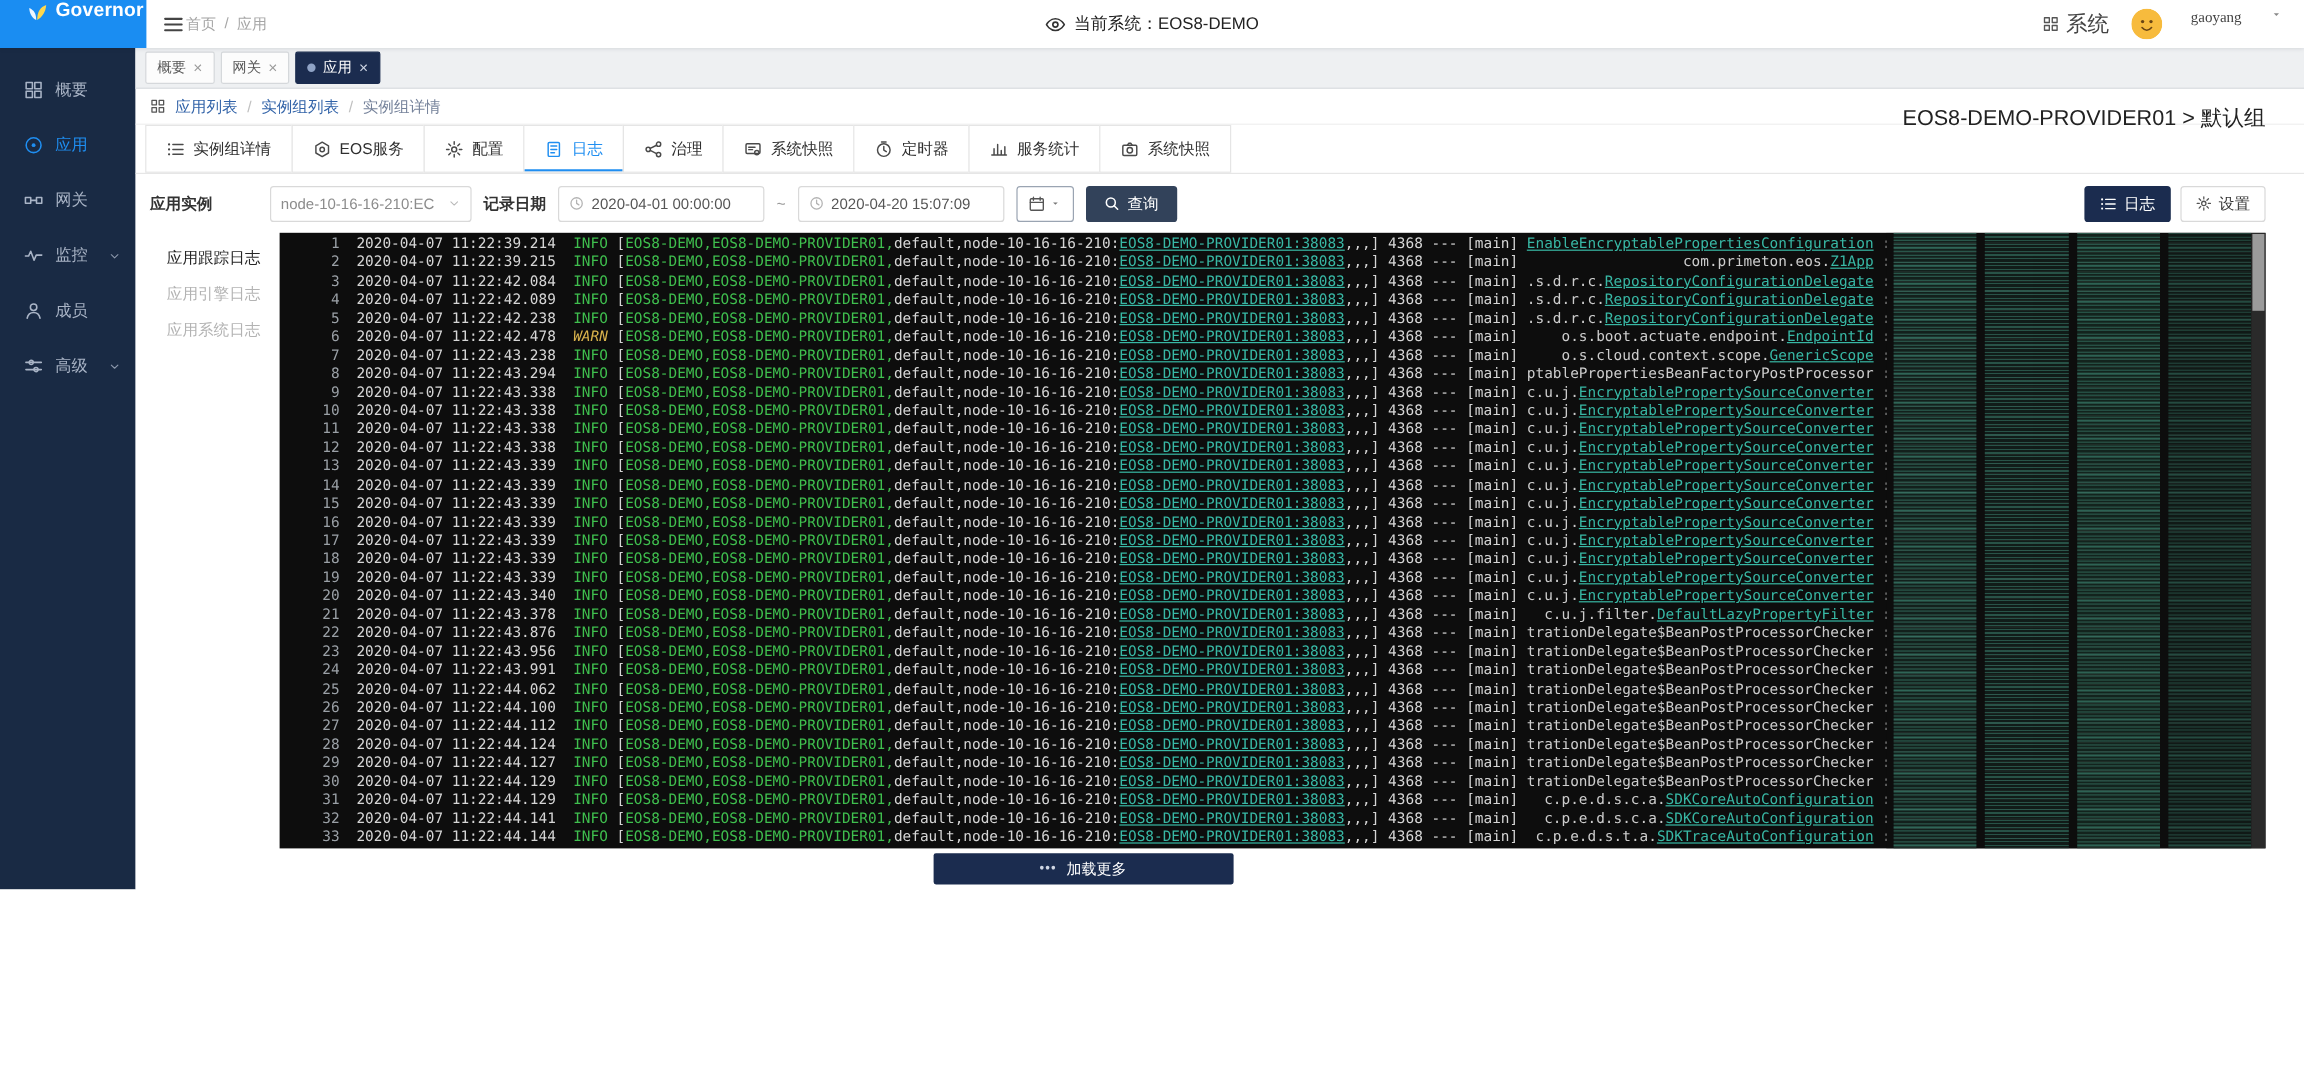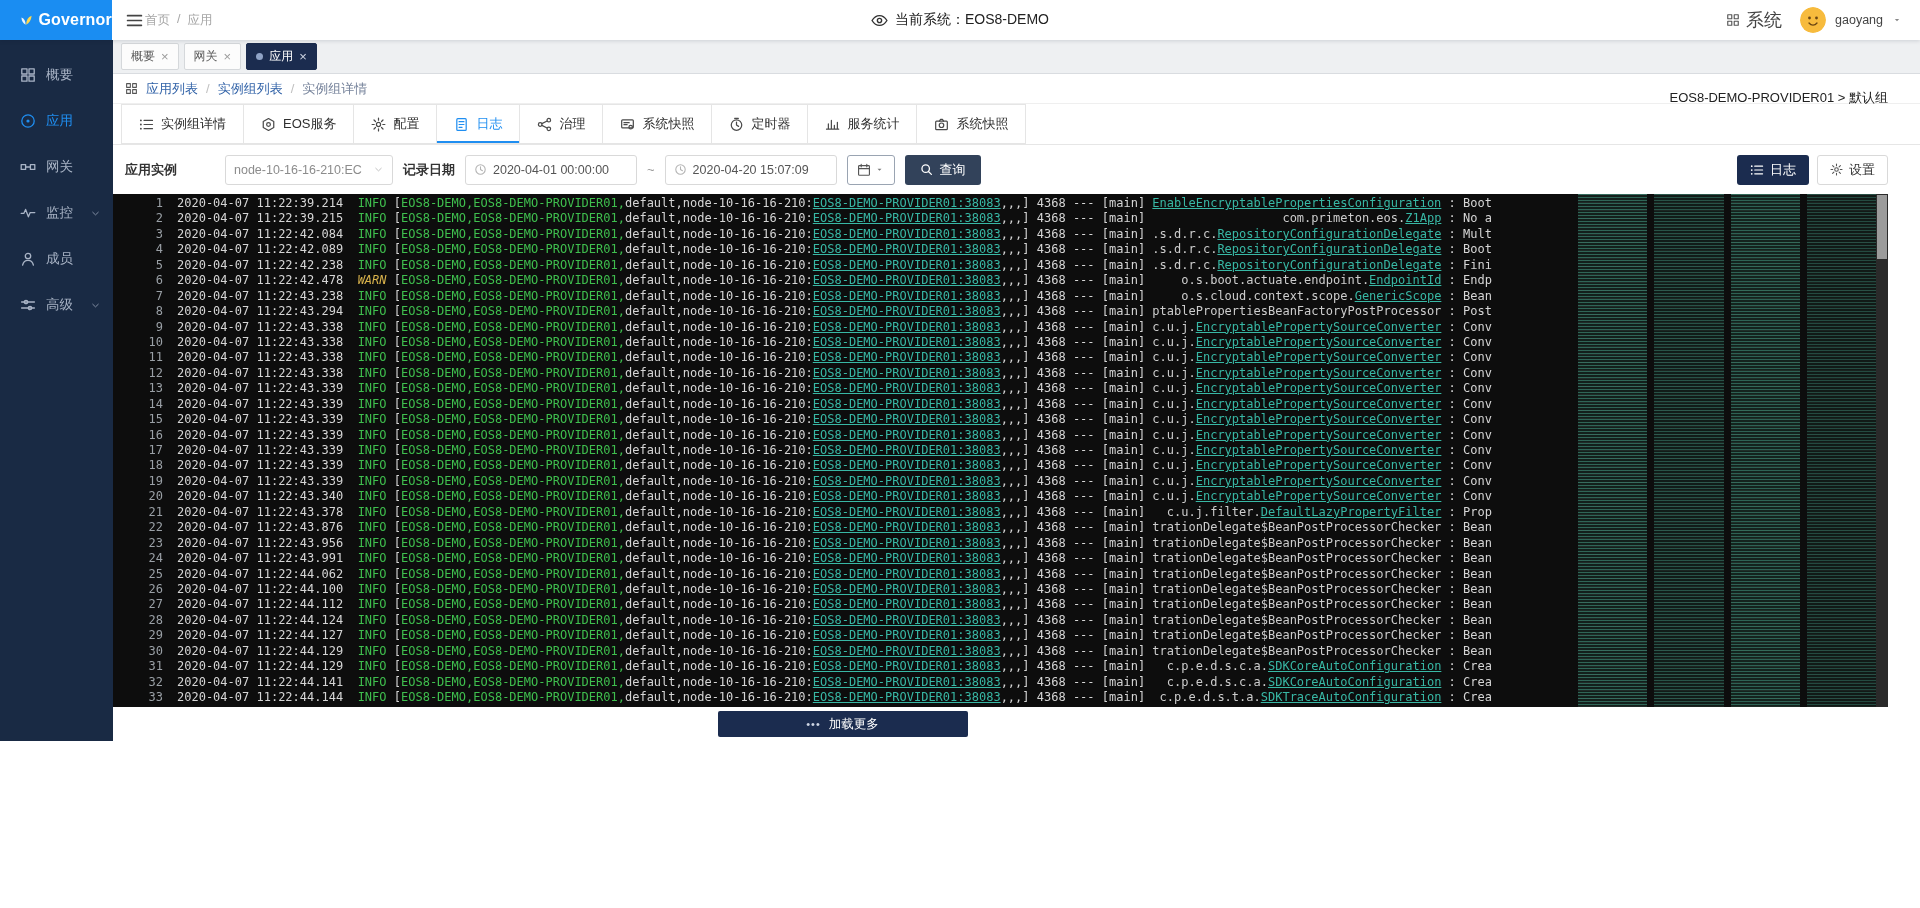--- a/index.html
+++ b/index.html
@@ -4,34 +4,34 @@
 <style>
 :root{--accent-blue:#1f8ef1;--brand-blue:#1a8df2;--navy:#1b2c4f;--slate:#32425a;--log-green:#3fbf4e;--log-teal:#38b8a5;--log-warn:#d9b34c;}
 *{margin:0;padding:0;box-sizing:border-box;}
 html,body{background:#fff;}
 body{width:1920px;height:908px;font-family:"Liberation Sans","DejaVu Sans",sans-serif;font-size:13px;color:#333;overflow:hidden;}
 .icon{display:inline-flex;width:14px;height:14px;flex:none;}
 .icon svg{width:100%;height:100%;display:block;}
 .app{width:100%;height:741px;display:flex;flex-direction:column;background:#fff;}
 
 .topbar{height:40px;flex:none;display:flex;align-items:center;background:#fff;box-shadow:0 1px 4px rgba(0,21,41,.14);position:relative;z-index:10;}
-.logo{width:112px;height:100%;background:var(--brand-blue);display:flex;align-items:center;justify-content:center;gap:5px;cursor:pointer;flex:none;padding-left:19px;}
+.logo{width:122px;height:100%;background:var(--brand-blue);display:flex;align-items:flex-start;justify-content:center;gap:5px;cursor:pointer;flex:none;padding-left:19px;}
 .logo-ico{width:20px;height:20px;display:inline-flex;}
 .logo-ico svg{width:100%;height:100%;}
 .logo-text{color:#fff;font-size:16px;font-weight:bold;letter-spacing:.2px;}
 .tb-burger{margin-left:14px;width:17px;height:17px;color:#444;cursor:pointer;}
 .tb-crumb{margin-left:2px;display:flex;gap:7px;font-size:12.5px;color:#a6a6a6;}
 .tb-crumb-item{cursor:pointer;}
 .tb-crumb-item.current{cursor:default;}
 .tb-center{position:absolute;left:50%;transform:translateX(-50%);display:flex;align-items:center;gap:7px;font-size:14px;color:#222;}
 .tb-eye{width:17px;height:17px;color:#333;}
 .tb-right{margin-left:auto;display:flex;align-items:center;gap:18px;padding-right:18px;}
 .tb-system{display:flex;align-items:center;gap:6px;font-size:18px;color:#444;cursor:pointer;}
 .tb-grid{width:14px;height:14px;color:#555;}
-.tb-user{display:flex;align-items:center;gap:9px;cursor:pointer;}
+.tb-user{display:flex;gap:24px;cursor:pointer;font-family:Liberation Serif, serif;}
 .avatar{width:26px;height:26px;border-radius:50%;overflow:hidden;display:inline-flex;}
 .avatar svg{width:100%;height:100%;}
 .tb-username{font-size:12.5px;color:#444;}
 .tb-caret{width:10px;height:10px;color:#888;}
 
 .body{flex:1;display:flex;min-height:0;}
 .sidebar{width:113px;flex:none;background:#192a44;padding-top:12px;}
 .sb-item{height:46px;display:flex;align-items:center;gap:10px;padding-left:20px;color:#a9b4c6;font-size:13.5px;cursor:pointer;position:relative;}
 .sb-item.active{color:var(--accent-blue);}
 .sb-ico{width:16px;height:16px;}
@@ -44,21 +44,21 @@
 .ws-tab.active{background:var(--navy);border-color:var(--navy);color:#fff;}
 .ws-tab.active .ws-close{color:#cfd6e4;}
 .ws-dot{width:7px;height:7px;border-radius:50%;background:#8fa3c6;flex:none;}
 
 .crumb-row{height:30px;flex:none;display:flex;align-items:center;gap:8px;padding:0 32px 0 12px;border-bottom:1px solid #efefef;}
 .crumb-grid{width:13px;height:13px;color:#555;cursor:pointer;}
 .crumb-items{display:flex;align-items:center;gap:8px;font-size:13px;}
 .crumb-link{color:#3263a8;cursor:pointer;}
 .crumb-sep{color:#c0c0c0;}
 .crumb-cur{color:#76839b;}
-.crumb-right{margin-left:auto;font-size:13px;color:#222;margin-top:19px;}
+.crumb-right{margin-left:auto;font-size:18px;color:#222;margin-top:19px;}
 
 .detail-tabs{height:41px;flex:none;display:flex;align-items:stretch;padding-left:8px;border-bottom:1px solid #e6e6e6;}
 .d-tab{display:inline-flex;align-items:center;gap:7px;padding:0 17px;border:1px solid #e5e5e5;margin-left:-1px;font-size:13px;color:#2f2f2f;cursor:pointer;background:#fff;}
 .d-tab:first-child{margin-left:0;}
 .d-tab .icon{color:#4a4a4a;width:15px;height:15px;}
 .d-tab.active{color:var(--accent-blue);box-shadow:inset 0 -2px 0 var(--accent-blue);}
 .d-tab.active .icon{color:var(--accent-blue);}
 
 .filter-row{height:49px;flex:none;display:flex;align-items:center;gap:10px;padding:0 32px 0 12px;}
 .f-label{font-weight:bold;font-size:13px;color:#333;}
@@ -430,20 +430,25 @@
                   <circle cx="8" cy="8" r="2.2"></circle>
                   <path d="M8 1.2v2.2M8 12.6v2.2M1.2 8h2.2M12.6 8h2.2M3.2 3.2l1.6 1.6M11.2 11.2l1.6 1.6M12.8 3.2l-1.6 1.6M4.8 11.2l-1.6 1.6"></path>
                 </svg>
               </span>
             <span>设置</span>
           </button>
         </div>
       </div>
 
       <div class="content">
+        <aside class="log-menu">
+            <div class="lm-item active">应用跟踪日志</div>
+            <div class="lm-item">应用引擎日志</div>
+            <div class="lm-item">应用系统日志</div>
+          </aside>
         <div class="log-col">
           <div class="log-area">
             <div class="log-lines">
                 <div class="log-line"><span class="ln-num">1</span><span>2020-04-07 11:22:39.214  </span><span class="ln-green">INFO</span><span> [</span><span class="ln-green">EOS8-DEMO,EOS8-DEMO-PROVIDER01,</span><span>default,node-10-16-16-210:</span><span class="ln-teal">EOS8-DEMO-PROVIDER01:38083</span><span>,,,] 4368 --- [main] </span><span class="ln-gray"></span><span class="ln-teal">EnableEncryptablePropertiesConfiguration</span><span> : Boot</span></div>
                 <div class="log-line"><span class="ln-num">2</span><span>2020-04-07 11:22:39.215  </span><span class="ln-green">INFO</span><span> [</span><span class="ln-green">EOS8-DEMO,EOS8-DEMO-PROVIDER01,</span><span>default,node-10-16-16-210:</span><span class="ln-teal">EOS8-DEMO-PROVIDER01:38083</span><span>,,,] 4368 --- [main]                   </span><span class="ln-gray">com.primeton.eos.</span><span class="ln-teal">Z1App</span><span> : No a</span></div>
                 <div class="log-line"><span class="ln-num">3</span><span>2020-04-07 11:22:42.084  </span><span class="ln-green">INFO</span><span> [</span><span class="ln-green">EOS8-DEMO,EOS8-DEMO-PROVIDER01,</span><span>default,node-10-16-16-210:</span><span class="ln-teal">EOS8-DEMO-PROVIDER01:38083</span><span>,,,] 4368 --- [main] </span><span class="ln-gray">.s.d.r.c.</span><span class="ln-teal">RepositoryConfigurationDelegate</span><span> : Mult</span></div>
                 <div class="log-line"><span class="ln-num">4</span><span>2020-04-07 11:22:42.089  </span><span class="ln-green">INFO</span><span> [</span><span class="ln-green">EOS8-DEMO,EOS8-DEMO-PROVIDER01,</span><span>default,node-10-16-16-210:</span><span class="ln-teal">EOS8-DEMO-PROVIDER01:38083</span><span>,,,] 4368 --- [main] </span><span class="ln-gray">.s.d.r.c.</span><span class="ln-teal">RepositoryConfigurationDelegate</span><span> : Boot</span></div>
                 <div class="log-line"><span class="ln-num">5</span><span>2020-04-07 11:22:42.238  </span><span class="ln-green">INFO</span><span> [</span><span class="ln-green">EOS8-DEMO,EOS8-DEMO-PROVIDER01,</span><span>default,node-10-16-16-210:</span><span class="ln-teal">EOS8-DEMO-PROVIDER01:38083</span><span>,,,] 4368 --- [main] </span><span class="ln-gray">.s.d.r.c.</span><span class="ln-teal">RepositoryConfigurationDelegate</span><span> : Fini</span></div>
                 <div class="log-line"><span class="ln-num">6</span><span>2020-04-07 11:22:42.478  </span><span class="ln-warn">WARN</span><span> [</span><span class="ln-green">EOS8-DEMO,EOS8-DEMO-PROVIDER01,</span><span>default,node-10-16-16-210:</span><span class="ln-teal">EOS8-DEMO-PROVIDER01:38083</span><span>,,,] 4368 --- [main]     </span><span class="ln-gray">o.s.boot.actuate.endpoint.</span><span class="ln-teal">EndpointId</span><span> : Endp</span></div>
                 <div class="log-line"><span class="ln-num">7</span><span>2020-04-07 11:22:43.238  </span><span class="ln-green">INFO</span><span> [</span><span class="ln-green">EOS8-DEMO,EOS8-DEMO-PROVIDER01,</span><span>default,node-10-16-16-210:</span><span class="ln-teal">EOS8-DEMO-PROVIDER01:38083</span><span>,,,] 4368 --- [main]     </span><span class="ln-gray">o.s.cloud.context.scope.</span><span class="ln-teal">GenericScope</span><span> : Bean</span></div>

